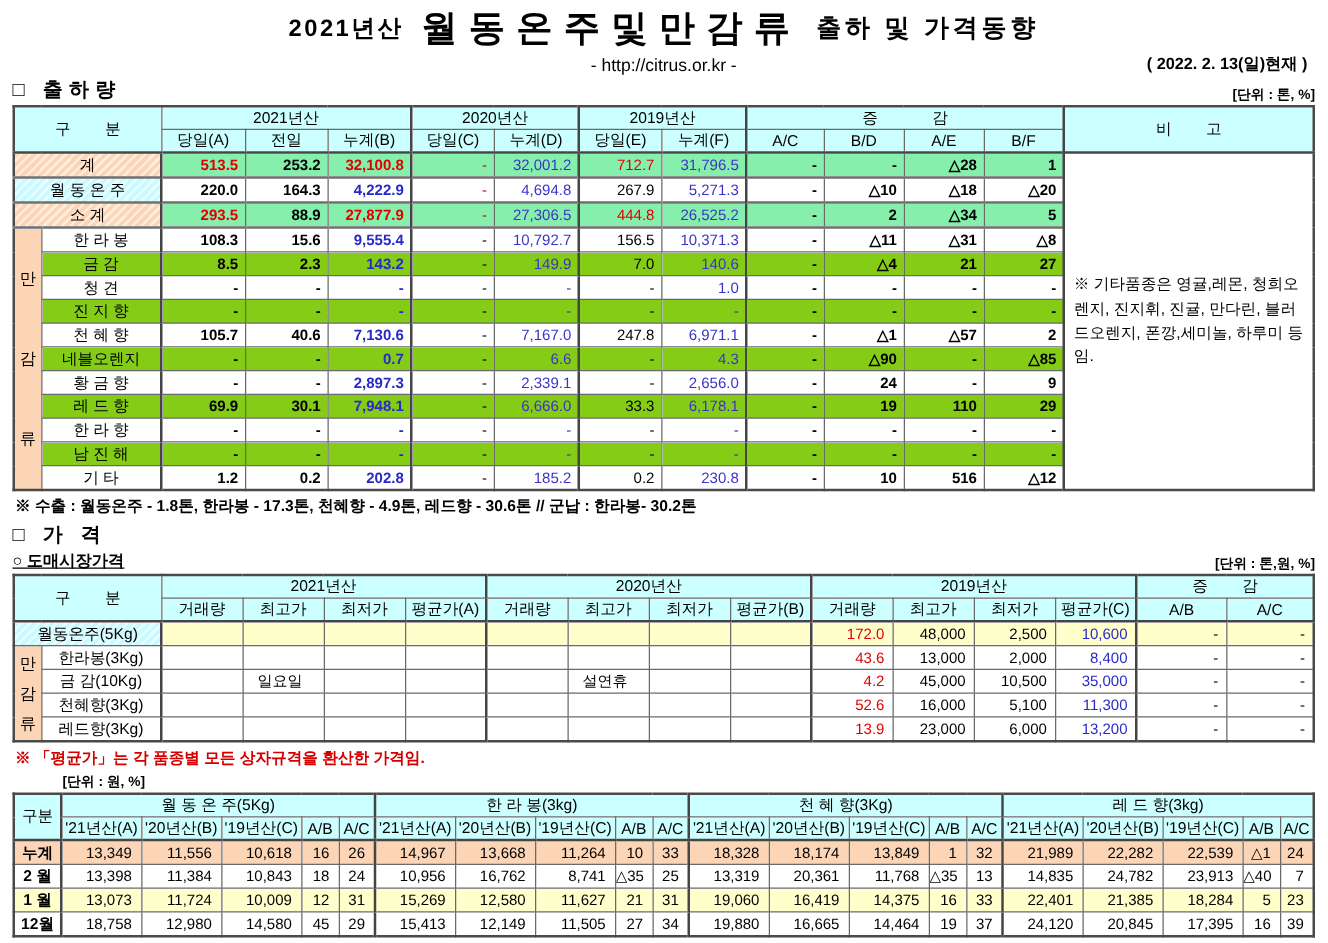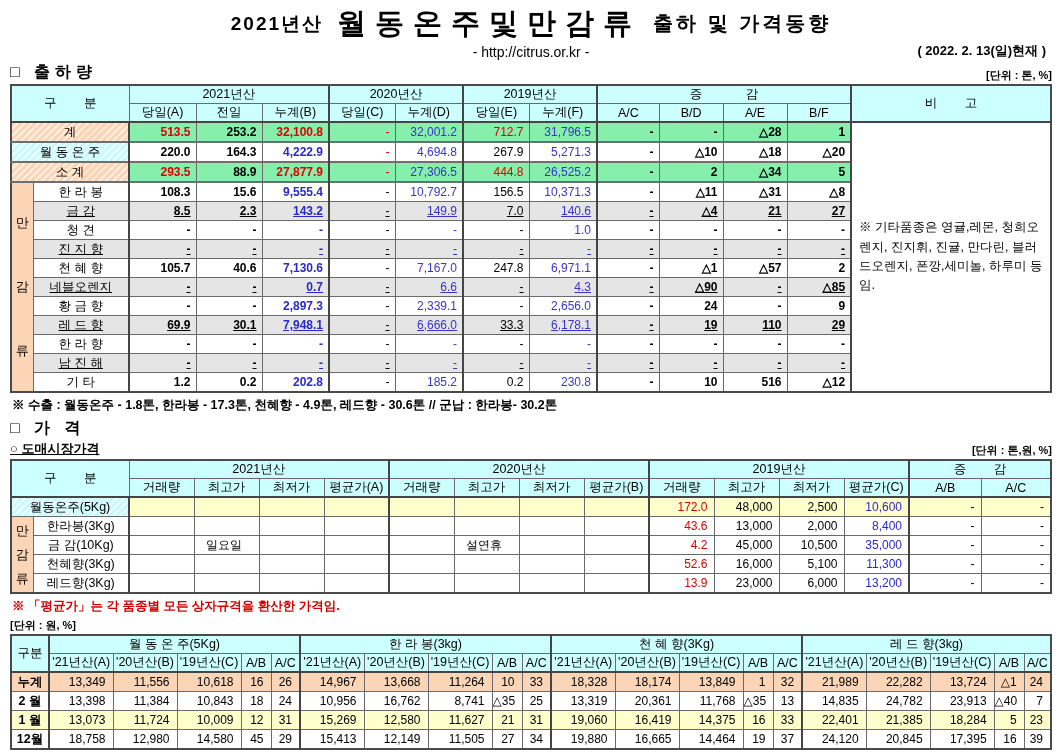--- a/index.html
+++ b/index.html
@@ -13,21 +13,21 @@
   .main{font-size:29px;font-weight:800;letter-spacing:9px;}
   .sub{font-size:20px;font-weight:bold;letter-spacing:3px;margin-left:12px;vertical-align:3px;}
   .urlline{font-size:14px;font-weight:normal;line-height:18px;}
   .datebox{position:absolute;right:6px;bottom:0;font-size:13px;font-weight:bold;margin-left:48px;}
 
   
   .secrow{display:flex;justify-content:space-between;align-items:flex-end;margin:2px 0 1px 0;}
   .sectitle{font-size:16px;font-weight:800;letter-spacing:5px;}
   .subsecrow{display:flex;justify-content:space-between;align-items:flex-end;margin:1px 0 1px 0;}
   .subsec{font-size:13px;font-weight:bold;text-decoration:underline;}
-  .unit{font-size:11px;font-weight:bold;}
+  .unit{font-size:11px;font-weight:bold;margin-left:40px;}
 
   
   table{border-collapse:collapse;table-layout:fixed;}
   .t1,.t2,.t3{width:1042px;border:2px solid #4a4a4a;}
   th,td{border:1px solid #6a6a6a;overflow:hidden;white-space:nowrap;padding:0;}
   th{background:#ccffff;font-weight:normal;font-size:12.5px;text-align:center;height:17px;}
   td{font-size:12px;height:18px;}
   td.lbl{text-align:center;font-size:12.5px;}
   td.v{text-align:right;padding-right:5px;}
   .gl{border-left:2px solid #454545 !important;}
@@ -46,21 +46,21 @@
 
   
   .t1 td.v{font-weight:bold;}
   .t1 td.j3,.t1 td.j4,.t1 td.j5,.t1 td.j6{font-weight:normal;}
   .t1 td.j2{color:#2929c8;}
   .t1 td.j4,.t1 td.j6{color:#3b33c8;}
   .t1 tr.sum td.v{background:#86efac;}
   .t1 tr.sum td.j0,.t1 tr.sum td.j2,.t1 tr.sum td.j5,.t1 tr.sum td.j3{color:#e00000;}
   .t1 tr.plain td.j3{color:#e00000;}
   .t1 tr.sum td.j2{color:#e00000;}
-  .t1 tr.item.alt td{background:#e5e5e5;text-decoration:underline;}
+  .t1 tr.item.alt td{background:#84cc16;}
   .t1 td.remark{background:#fff;white-space:normal;text-align:left;vertical-align:middle;
                 font-size:12.5px;line-height:1.55;padding:4px 7px;}
   .footnote{font-size:12.5px;font-weight:bold;margin:4px 0 2px 2px;}
 
   
   .t2 td.v{text-align:center;}
   .t2 td.j8,.t2 td.j9,.t2 td.j10,.t2 td.j11,.t2 td.j12,.t2 td.j13{text-align:right;padding-right:6px;}
   .t2 td.j8{color:#e00000;}
   .t2 td.j11{color:#2929c8;}
   .t2 tr.plain td{background:#ffffcc;}
@@ -560,21 +560,21 @@
         <td class="v m7">11,264</td>
         <td class="v m8">10</td>
         <td class="v m9 dl">33</td>
         <td class="v m10 gl">18,328</td>
         <td class="v m11">18,174</td>
         <td class="v m12">13,849</td>
         <td class="v m13">1</td>
         <td class="v m14 dl">32</td>
         <td class="v m15 gl">21,989</td>
         <td class="v m16">22,282</td>
-        <td class="v m17">13,724</td>
+        <td class="v m17">22,539</td>
         <td class="v m18">△1</td>
         <td class="v m19 dl">24</td>
       </tr>
       <tr class="plain">
         <td class="lbl">2 월</td>
         <td class="v m0 gl">13,398</td>
         <td class="v m1">11,384</td>
         <td class="v m2">10,843</td>
         <td class="v m3">18</td>
         <td class="v m4 dl">24</td>

